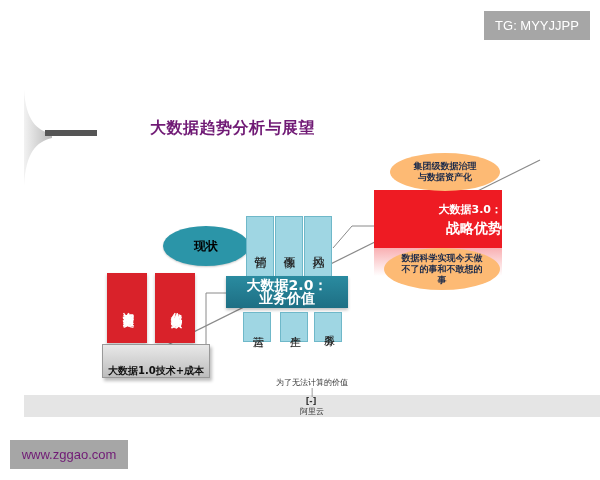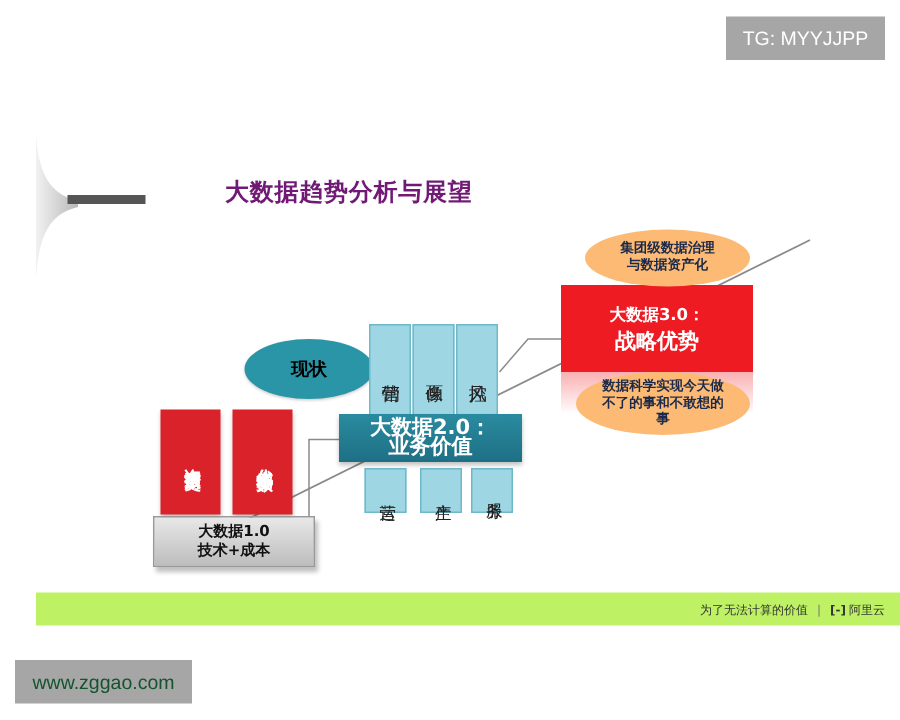--- a/index.html
+++ b/index.html
@@ -8,47 +8,47 @@
     font-family: "DejaVu Sans", "Liberation Sans", sans-serif;
   }
   .abs { position: absolute; }
   .tg-badge {
     left: 484px; top: 11px; width: 106px; height: 29px; background: #a6a6a6;
     color: #fff; font-size: 13px; display: flex; align-items: center; justify-content: center;
     font-family: "Liberation Sans", sans-serif;
   }
   .site-badge {
     left: 10px; top: 440px; width: 118px; height: 29px; background: #a6a6a6;
-    color: #14532d; font-size: 13px; display: flex; align-items: center; justify-content: center;
+    color: #701a75; font-size: 13px; display: flex; align-items: center; justify-content: center;
     font-family: "Liberation Sans", sans-serif;
   }
   .slide { left: 22px; top: 88px; width: 578px; height: 330px; }
   .trumpet { left: 22px; top: 90px; width: 32px; height: 96px; }
   .title-bar { left: 45px; top: 130px; width: 52px; height: 6px; background: #555; }
   .title {
     left: 150px; top: 118px; font-size: 16px; font-weight: bold; color: #701a75; letter-spacing: 0.5px;
   }
   .footer-bar {
-    left: 24px; top: 395px; width: 576px; height: 22px; background: #bef264;
-    display: flex; align-items: center; justify-content: flex-end; padding-right: 10px;
-    font-size: 8px; color: #333;
+    left: 24px; top: 395px; width: 576px; height: 22px; background: #e5e5e5;
+    display: flex; align-items: center; justify-content: flex-end; 
+    font-size: 8px; color: #333; flex-direction: column;
   }
   .footer-bar .sep { margin: 0 6px; color: #777; }
   .footer-bar .logo { font-weight: bold; margin-right: 2px; }
   .red-v {
     width: 40px; height: 70px; background: #d9222a; color: #fff;
     font-size: 11px; font-weight: bold; writing-mode: vertical-rl; text-orientation: upright;
     display: flex; align-items: center; justify-content: center; letter-spacing: -1px;
     box-shadow: 0 2px 3px rgba(0,0,0,0.25);
   }
   .gray-box {
     left: 102px; top: 344px; width: 108px; height: 34px;
     background: linear-gradient(#e8e8e8, #bdbdbd);
     border: 1px solid #999; box-shadow: 2px 3px 3px rgba(0,0,0,0.25);
-    display: flex; flex-direction: column; align-items: center; justify-content: center;
+    display: flex; flex-direction: row; align-items: flex-end; justify-content: center;
     font-size: 10px; font-weight: bold; color: #111; line-height: 13px;
   }
   .teal-oval {
     left: 163px; top: 226px; width: 86px; height: 40px; border-radius: 50%;
     background: #2b95a8; color: #000000; font-size: 12px; font-weight: bold;
     display: flex; align-items: center; justify-content: center;
     box-shadow: 0 1px 2px rgba(0,0,0,0.2);
   }
   .lb {
     width: 28px; height: 62px; background: #9fd6e3; border: 1px solid #6fb8c9;
@@ -59,21 +59,21 @@
   .teal-bar {
     left: 226px; top: 276px; width: 122px; height: 32px;
     background: linear-gradient(#2a8ba0, #1e6f84);
     color: #fff; font-size: 14px; font-weight: bold; line-height: 13px;
     display: flex; flex-direction: column; align-items: center; justify-content: center;
     box-shadow: 0 2px 3px rgba(0,0,0,0.25);
   }
   .red-box {
     left: 374px; top: 190px; width: 128px; height: 58px; background: #ee1b23;
     color: #fff; font-weight: bold; display: flex; flex-direction: column;
-    align-items: center; justify-content: center; line-height: 18px;
+    align-items: flex-end; justify-content: center; line-height: 18px;
   }
   .red-box .l1 { font-size: 11px; }
   .red-box .l2 { font-size: 14px; }
   .red-reflect {
     left: 374px; top: 248px; width: 128px; height: 28px;
     background: linear-gradient(rgba(238,27,35,0.35), rgba(255,255,255,0));
   }
   .blue-oval {
     border-radius: 50%; background: #fdba74; color: #1b2a4a;
     font-size: 9px; font-weight: bold; line-height: 11px; text-align: center;

